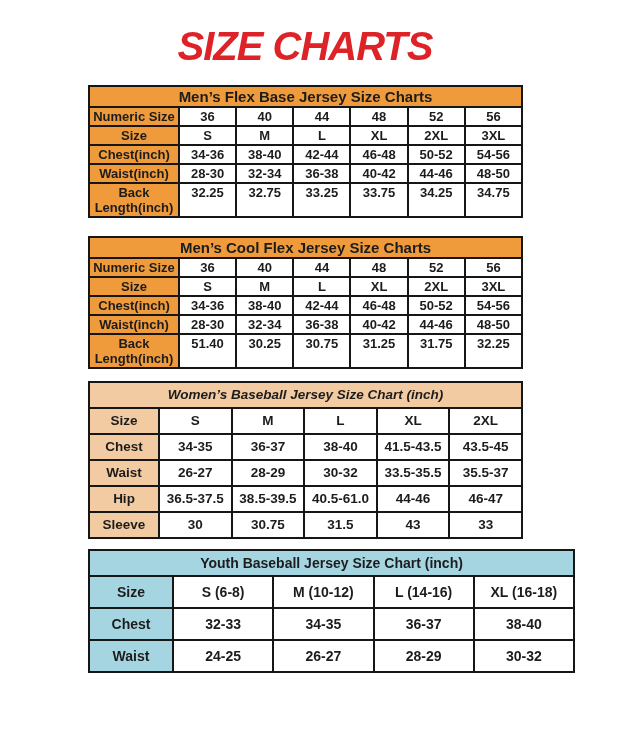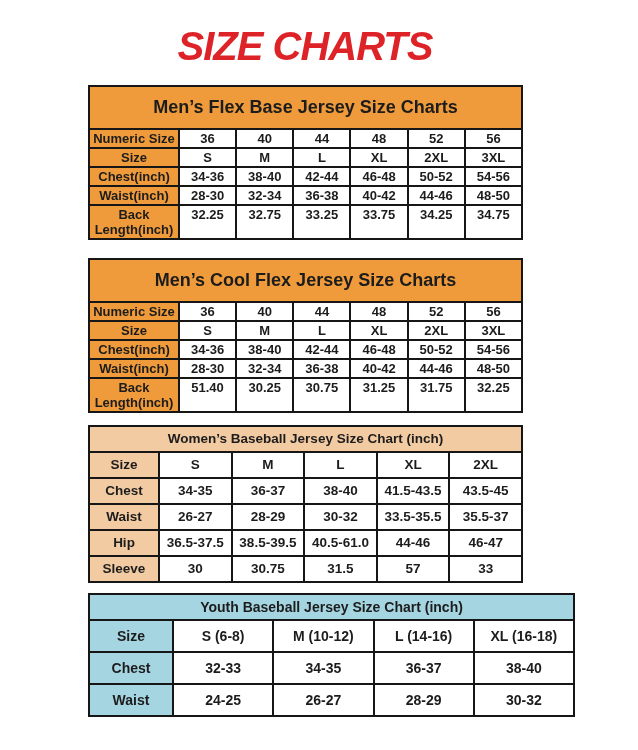--- a/index.html
+++ b/index.html
@@ -30,29 +30,29 @@
   #tables table:nth-of-type(1){margin-top:10px;}
   #tables table:nth-of-type(2){margin-top:18px;}
   #tables table:nth-of-type(3){margin-top:12px;}
   #tables table:nth-of-type(4){margin-top:10px;}
 
   
   .theme-orange{width:435px;}
   .theme-orange td{font-size:13px;line-height:15px;padding:1px 2px;vertical-align:top;}
   .theme-orange .title-cell{
     background:var(--orange);color:var(--orange-text);
-    font-size:18px;vertical-align:middle;padding:13px 2px;
+    font-size:15px;vertical-align:middle;padding:2px 2px;
   }
   .theme-orange .label-cell{background:var(--orange);color:var(--orange-text);margin-top:12px;}
   .theme-orange col.label-col{width:90px;}
 
   
   .theme-peach{width:435px;}
   .theme-peach td{font-size:13.5px;line-height:16px;padding:2px 1px;vertical-align:middle;height:20px;}
-  .theme-peach .title-cell{background:var(--peach);color:var(--peach-text);padding:3px 2px;height:18px;}
+  .theme-peach .title-cell{background:var(--peach);color:var(--peach-text);padding:3px 2px;height:18px;font-style:italic;}
   .theme-peach .label-cell{background:var(--peach);color:var(--peach-text);}
   .theme-peach col.label-col{width:70px;}
 
   
   .theme-blue{width:487px;}
   .theme-blue td{font-size:14px;line-height:16px;padding:7px 2px;vertical-align:middle;}
   .theme-blue .title-cell{background:var(--blue);color:var(--blue-text);padding:4px 2px;}
   .theme-blue .label-cell{background:var(--blue);color:var(--blue-text);}
   .theme-blue col.label-col{width:84px;}
 </style>
@@ -227,21 +227,21 @@
             <td>38.5-39.5</td>
             <td>40.5-61.0</td>
             <td>44-46</td>
             <td>46-47</td>
           </tr>
           <tr>
             <td class="label-cell">Sleeve</td>
             <td>30</td>
             <td>30.75</td>
             <td>31.5</td>
-            <td>57</td>
+            <td>43</td>
             <td>33</td>
           </tr>
         </tbody>
       </table>
       <table class="size-table theme-blue">
         <colgroup>
           <col class="label-col">
           <col>
           <col>
           <col>

